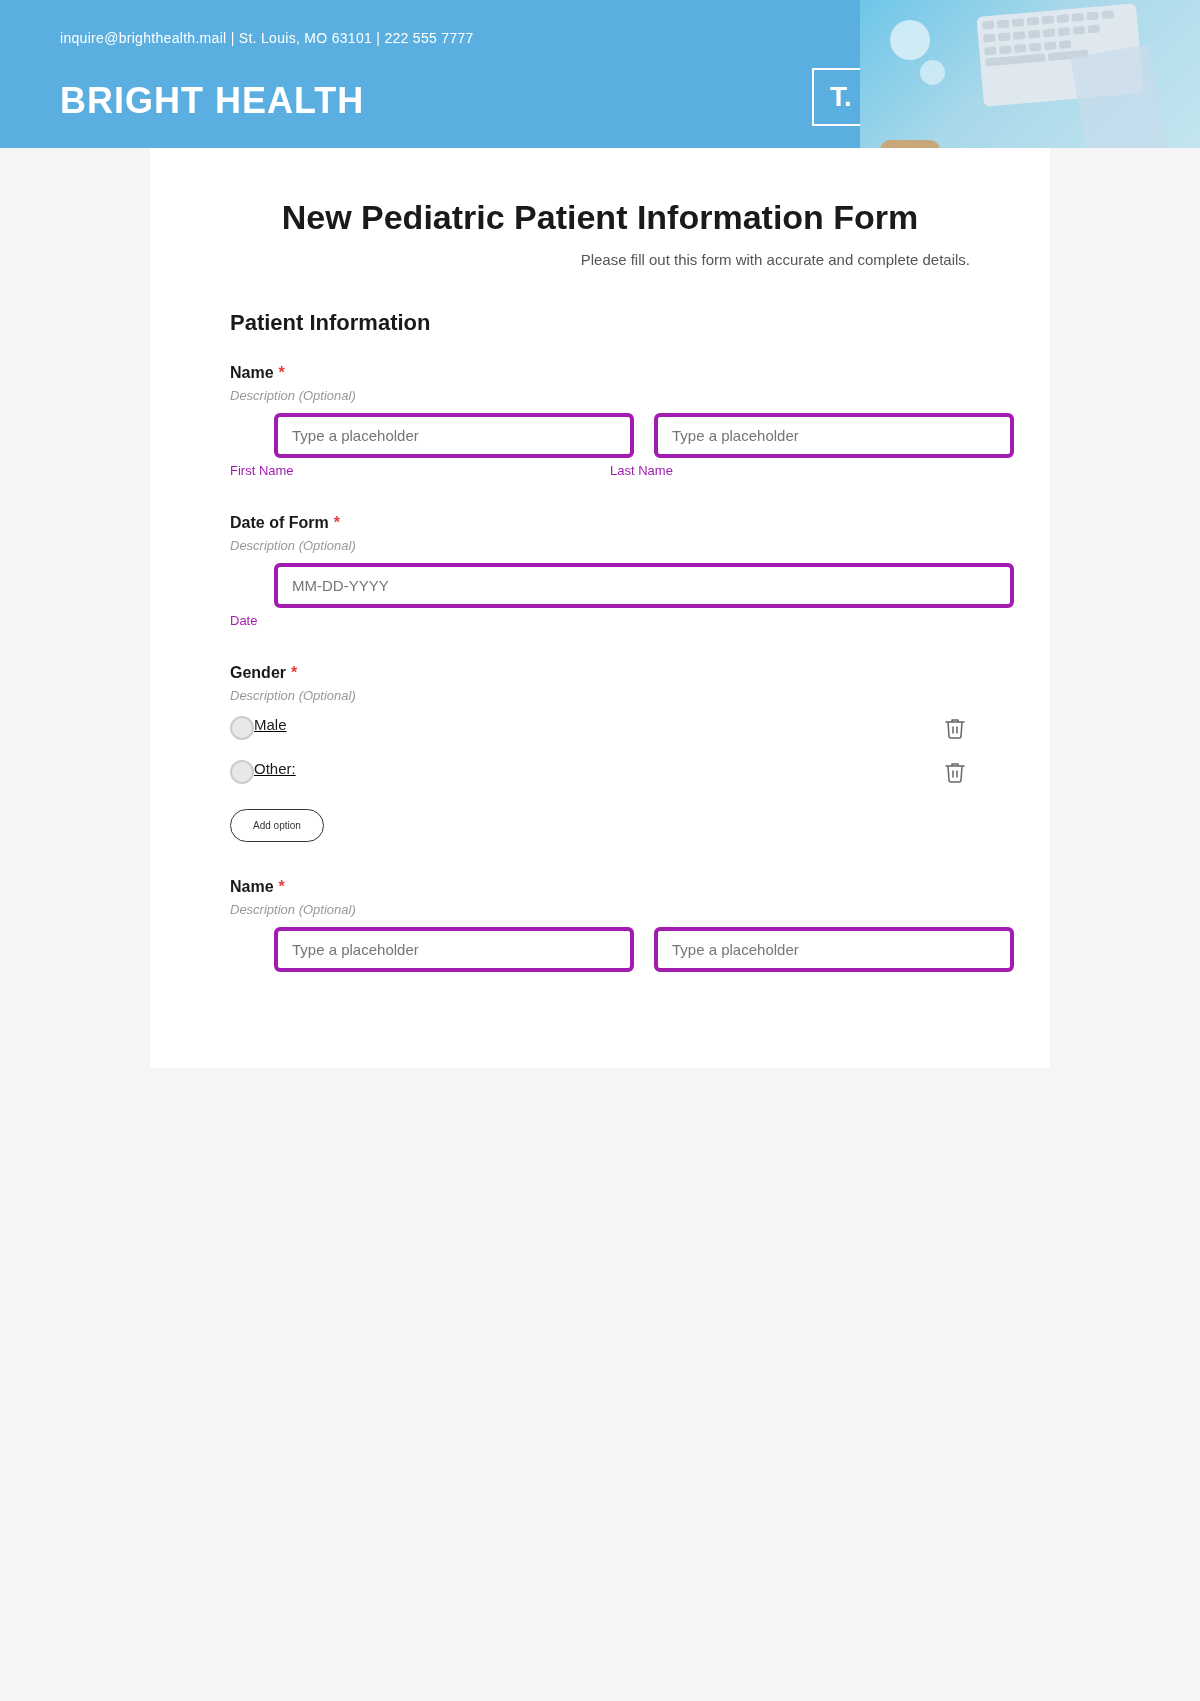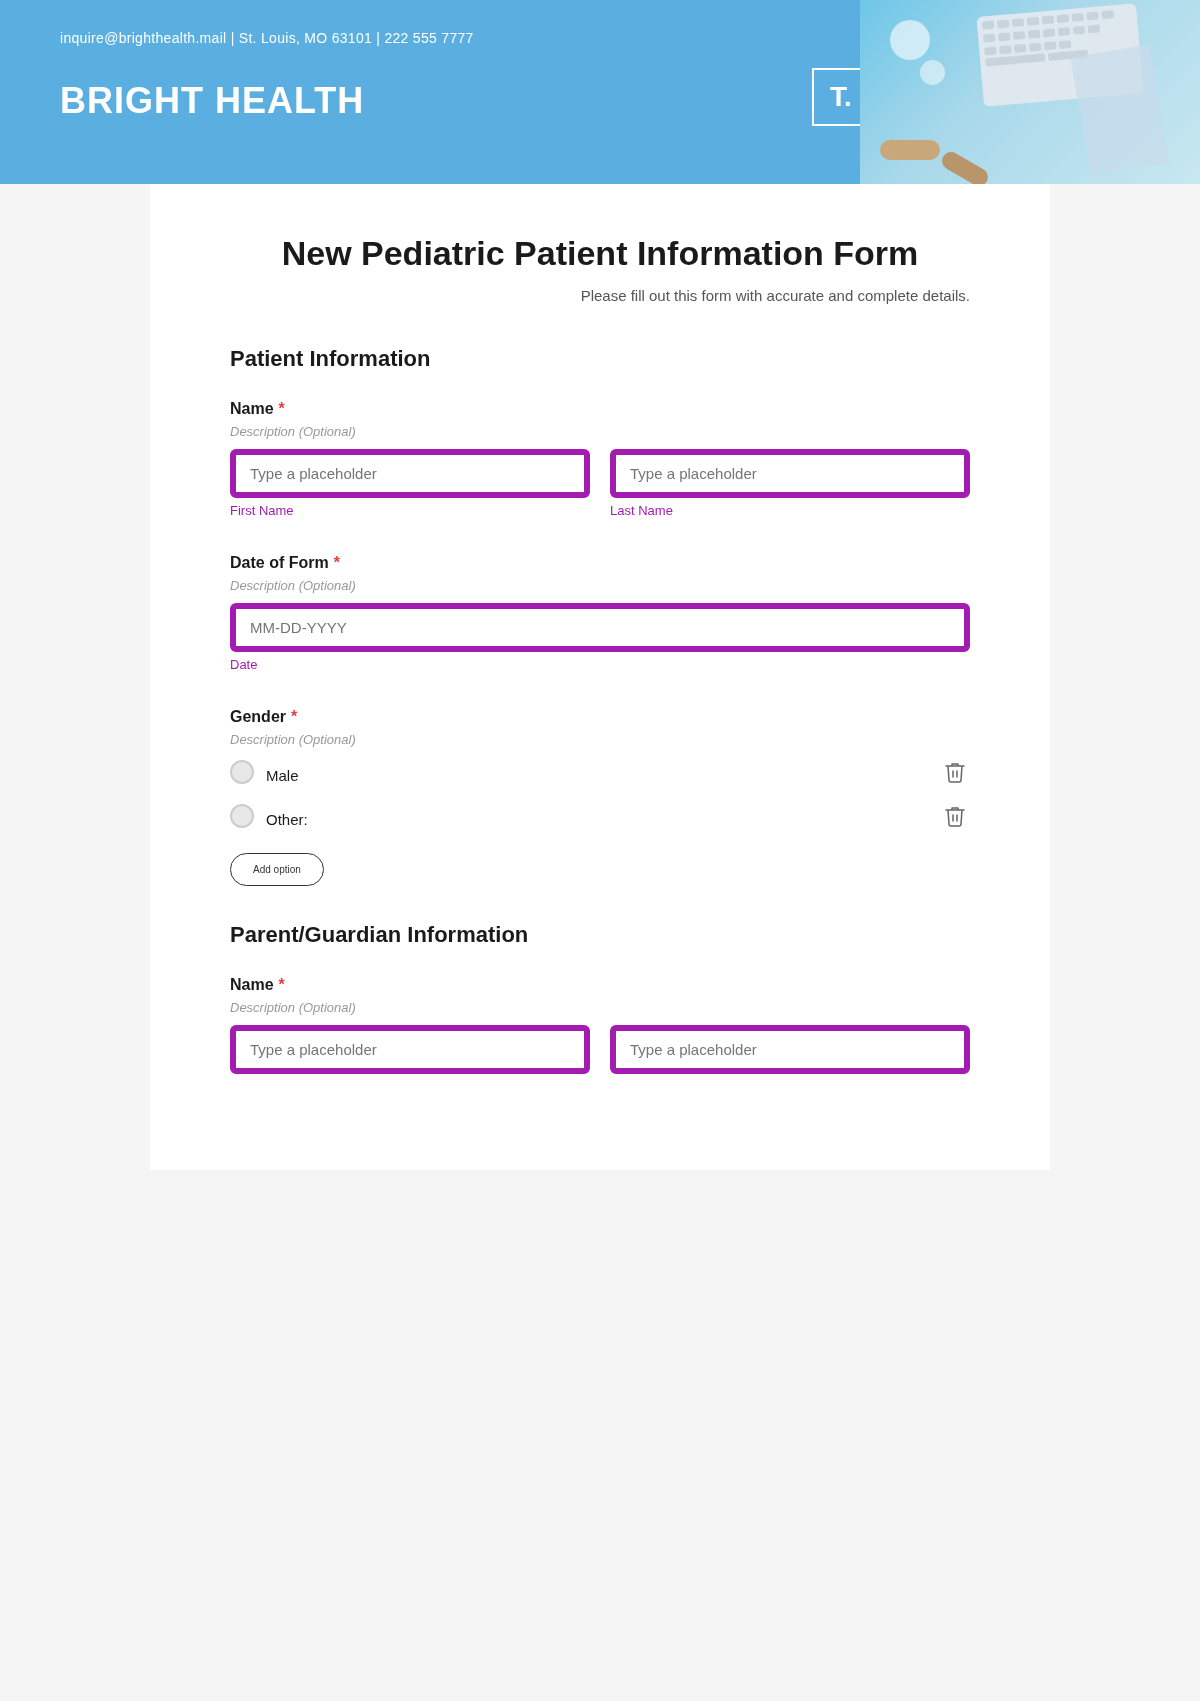--- a/index.html
+++ b/index.html
@@ -12,21 +12,21 @@
       font-family: Arial, Helvetica, sans-serif;
       background: #f5f5f5;
       width: 1200px;
       min-height: 1701px;
     }
 
     
     .header {
       background: #5aafe0;
       width: 100%;
-      height: 184px;
+      height: 148px;
       position: relative;
       overflow: hidden;
     }
 
     .header-contact {
       position: absolute;
       top: 30px;
       left: 60px;
       color: #fff;
       font-size: 14px;
@@ -200,46 +200,47 @@
       gap: 20px;
     }
 
     .field-input {
       flex: 1;
     }
 
     .text-input {
       width: 100%;
       padding: 10px 14px;
-      border: 6px solid #a21caf;
+      border: 4px solid #a21caf;
       border-radius: 6px;
       font-size: 15px;
       color: #555;
       background: #fff;
       outline: none;
+      margin-left: 44px;
     }
 
     .field-sublabel {
       font-size: 13px;
       color: #a21caf;
       margin-top: 5px;
     }
 
     
     .radio-option {
       display: flex;
       align-items: center;
       justify-content: space-between;
       margin-bottom: 14px;
     }
 
     .radio-left {
       display: flex;
-      align-items: flex-end;
-      gap: 12px;
+      align-items: flex-start;
+      text-decoration: underline;
     }
 
     .radio-circle {
       width: 24px;
       height: 24px;
       border-radius: 50%;
       border: 2px solid #ccc;
       background: #e8e8e8;
       flex-shrink: 0;
     }
@@ -396,21 +397,20 @@
             <path d="M1 5h18M7 5V3h6v2M8 10v6M12 10v6M3 5l1 14a2 2 0 002 2h8a2 2 0 002-2L17 5" stroke="#666" stroke-width="1.5" stroke-linecap="round" stroke-linejoin="round"></path>
           </svg>
         </div>
       </div>
 
       <button class="add-option-btn">Add option</button>
     </div>
   </div>
 
   <div class="parent-section">
-    <div class="section-title">Parent/Guardian Information</div>
 
     <div class="field-group">
       <div class="field-label">
         <span>Name</span>
         <span class="required-star">*</span>
       </div>
       <div class="field-description">Description (Optional)</div>
       <div class="field-row">
         <div class="field-input">
           <input type="text" class="text-input" placeholder="Type a placeholder" style="">

